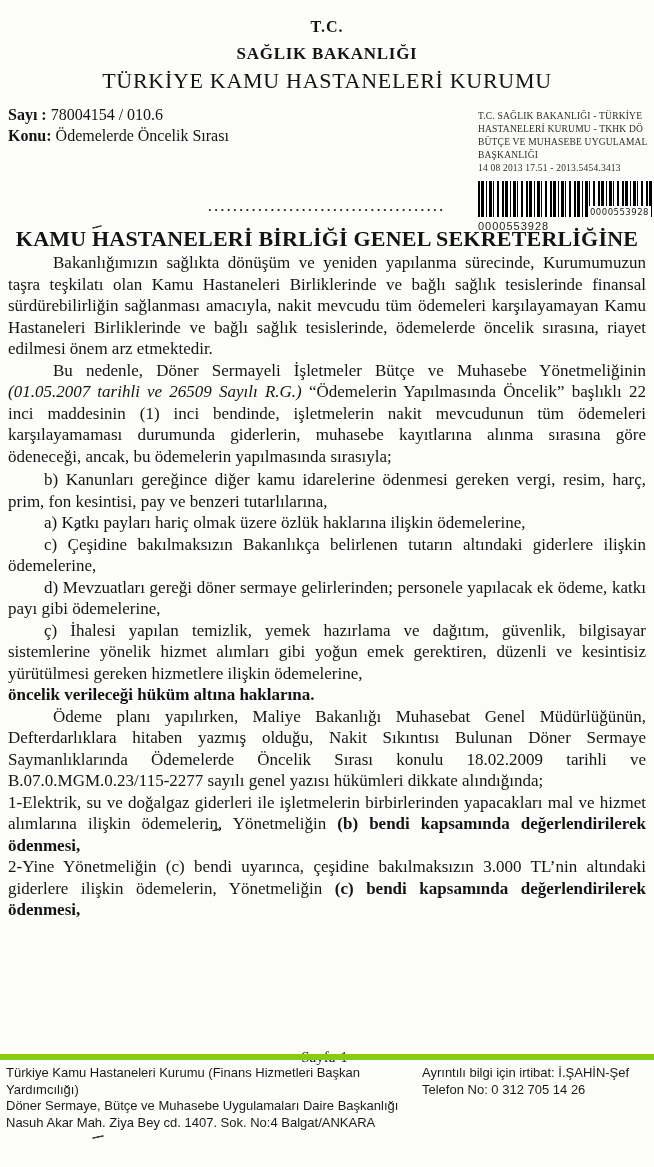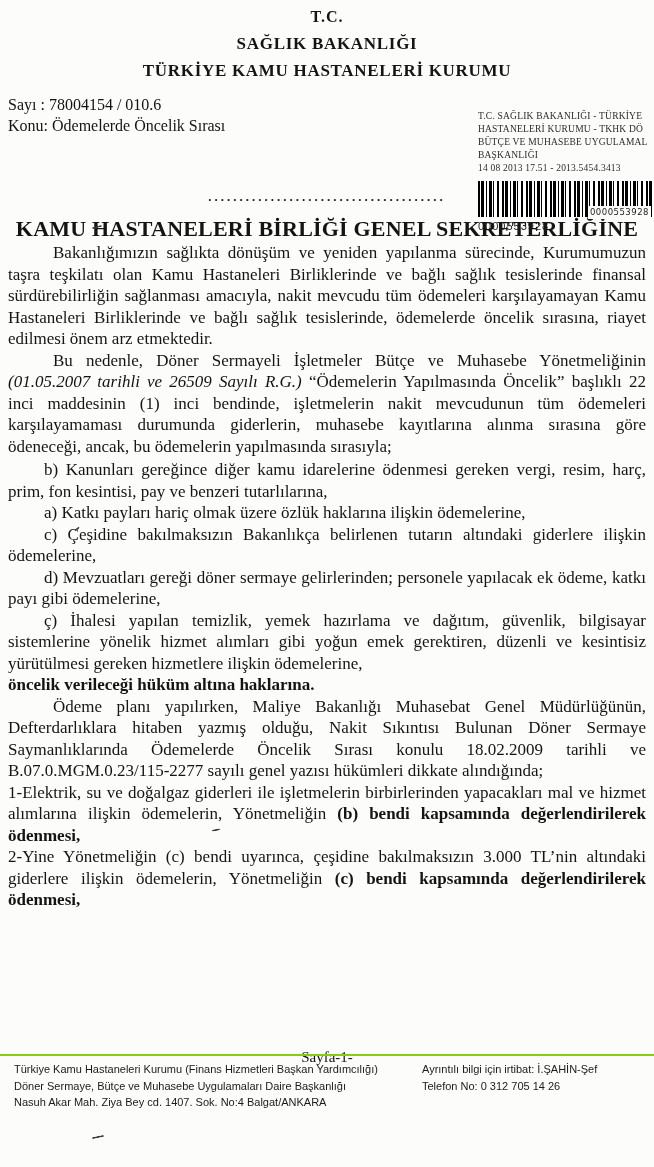--- a/index.html
+++ b/index.html
@@ -6,27 +6,27 @@
   .page{
     position:relative;
     width:654px;height:1167px;
     margin:0 auto;
     background:#fcfcfa;
     color:#141414;
     font-family:"Liberation Serif", serif;
     overflow:hidden;
   }
   
-  .letterhead{text-align:center;padding-top:4px;}
+  .letterhead{text-align:center;padding-top:14px;}
   .lh-tc{font-size:16px;font-weight:bold;line-height:26px;letter-spacing:1px;}
   .lh-ministry{font-size:17px;font-weight:bold;line-height:27px;letter-spacing:.7px;}
-  .lh-institution{font-size:17px;font-weight:bold;line-height:27px;letter-spacing:.7px;}
+  .lh-institution{font-size:22px;font-weight:normal;line-height:27px;letter-spacing:.7px;}
   
   .ref{margin:10px 0 0 8px;font-size:16px;line-height:21px;}
-  .ref .lbl{font-weight:normal;}
+  .ref .lbl{font-weight:bold;}
   
   .stamp{
     position:absolute;left:478px;top:110px;width:176px;
     font-family:"Liberation Serif", serif;
     font-size:9.5px;line-height:13px;color:#2b2b2b;letter-spacing:.2px;
   }
   .stamp-line{white-space:nowrap;overflow:hidden;height:13px;}
   .barcode{
     position:relative;margin-top:6px;height:36px;width:176px;
     background:
@@ -68,25 +68,25 @@
   .n2{margin-top:16px;}
   .ital{font-style:italic;}
   .bld{font-weight:bold;}
   
   .pageno{
     position:absolute;left:0;right:0;top:1049px;
     text-align:center;font-size:15px;
   }
   .footer{
     position:absolute;left:0;right:0;top:1054px;
-    border-top:2px solid #84cc16;
+    border-top:6px solid #84cc16;
     display:flex;align-items:flex-start;
-    padding:5px 4px 0 14px;box-sizing:border-box;
+    padding:5px 4px 0 6px;box-sizing:border-box;
     font-family:"Liberation Sans", sans-serif;
-    font-size:11px;line-height:16.5px;color:#1a1a1a;
+    font-size:13px;line-height:16.5px;color:#1a1a1a;
   }
   .f-left{flex:1;}
   .f-right{width:228px;}
   
   .artifact{position:absolute;border-top:2px solid #3a3a3a;border-radius:2px;}
   .a1{left:92px;top:226px;width:10px;transform:rotate(-14deg);}
   .a2{left:74px;top:528px;width:6px;transform:rotate(-38deg);}
   .a3{left:212px;top:829px;width:8px;transform:rotate(-10deg);}
   .a4{left:92px;top:1136px;width:12px;transform:rotate(-12deg);}
 </style>

